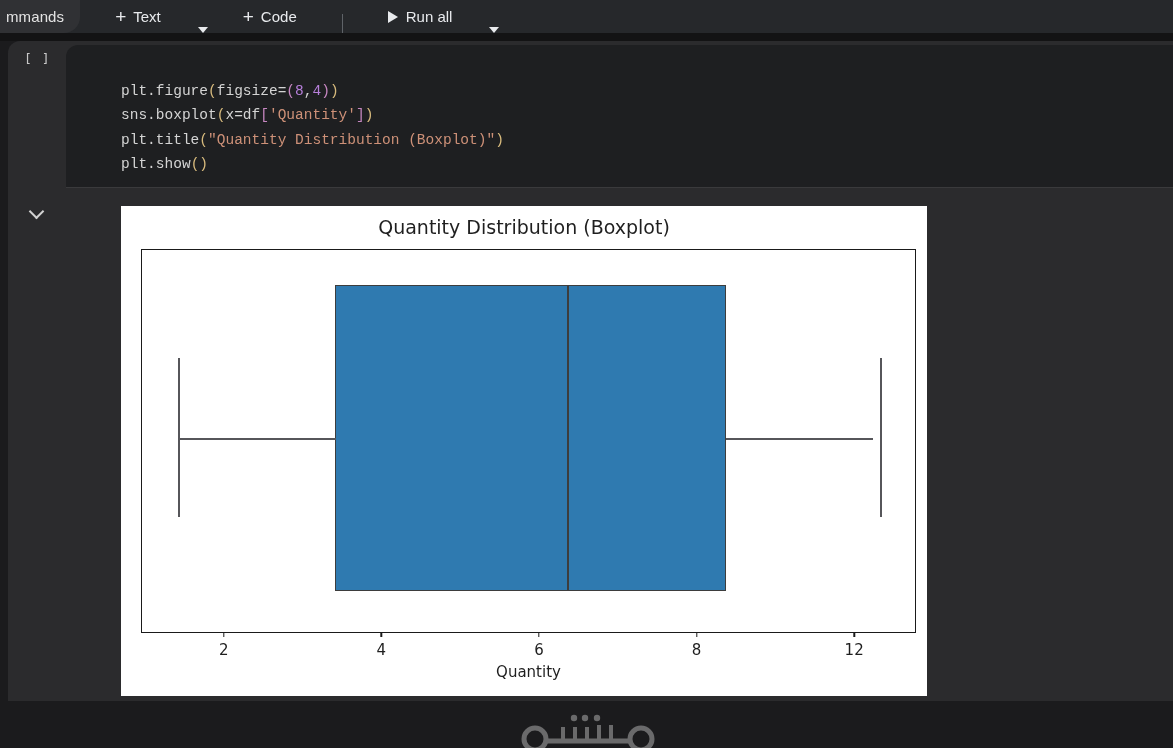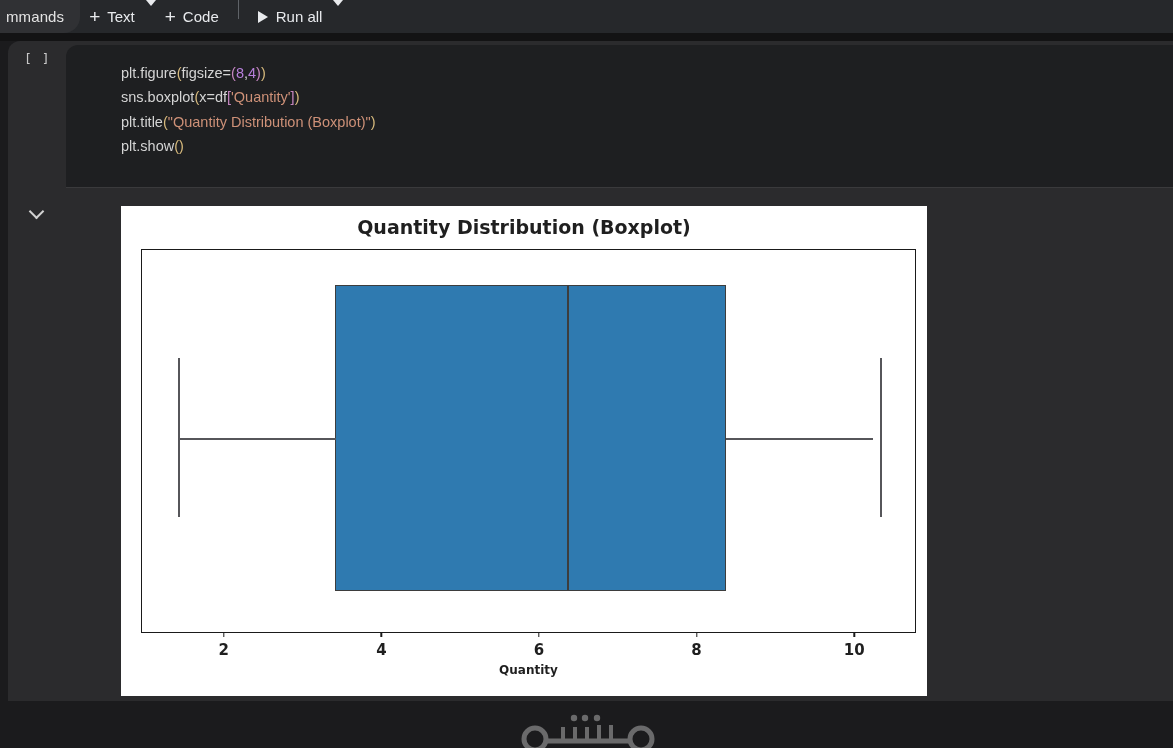--- a/index.html
+++ b/index.html
@@ -7,22 +7,23 @@
     width: 1173px; height: 748px;
     background: #1b1b1d;
     font-family: "Liberation Sans", sans-serif;
     overflow: hidden;
   }
 
   
   #toolbar {
     position: absolute; left: 0; top: 0; width: 1173px; height: 33px;
     background: #26282b;
-    display: flex; align-items: flex-start;
+    display: flex; align-items: flex-end;
     color: #e8eaed;
+    gap: 26px;
   }
   #cmd-pill {
     height: 33px; display: flex; align-items: center;
     padding: 0 16px 0 6px;
     background: #303134;
     border-bottom-right-radius: 16px;
     border-top-right-radius: 0;
     font-size: 15px; color: #e3e3e3; letter-spacing: .1px;
   }
   .tb-btn {
@@ -86,22 +87,22 @@
     transform: rotate(45deg);
   }
 
   #editor {
     position: absolute; left: 58px; top: 4px;
     width: 1107px; height: 142px;
     background: #1e1f21;
     border-top-left-radius: 12px;
   }
   #code {
-    position: absolute; left: 55px; top: 16px;
-    font-family: Liberation Sans, sans-serif;
+    position: absolute; left: 55px; top: 34px;
+    font-family: Liberation Mono, monospace;
     font-size: 14.5px; line-height: 24.3px;
     white-space: pre; color: #d4d4d4;
   }
   .tok-plain  { color: #d4d4d4; }
   .tok-paren  { color: #d7ba7d; }
   .tok-paren2 { color: #c586c0; }
   .tok-num    { color: #b77fdb; }
   .tok-str    { color: #ce9178; }
 
   #out-area {
@@ -109,21 +110,20 @@
     width: 1107px; height: 514px;
     background: #2b2b2d;
     border-top: 1px solid #3a3a3c;
   }
 
   
   #figure {
     position: absolute; left: 55px; top: 18px;
     width: 806px; height: 490px;
     background: #ffffff;
-    font-weight: bold;
   }
   #fig-title {
     position: absolute; left: 0; top: 10px; width: 806px;
     text-align: center;
     font-family: "DejaVu Sans", sans-serif;
     font-size: 19px; color: #1f1f1f;
   }
   #axes {
     position: absolute; left: 20px; top: 43px;
     width: 775px; height: 384px;
@@ -169,21 +169,21 @@
     position: absolute; top: calc(100% + 9px);
     font-family: "DejaVu Sans", sans-serif;
     font-size: 15px; color: #1f1f1f;
     transform: translateX(-50%);
     white-space: nowrap;
   }
   #xlabel {
     position: absolute; left: 20px; top: 457px; width: 775px;
     text-align: center;
     font-family: "DejaVu Sans", sans-serif;
-    font-size: 12px; color: #1f1f1f;
+    font-size: 15px; color: #1f1f1f;
   }
 
   
   #wm {
     position: absolute; left: 487px; top: 672px;
     width: 205px; height: 62px;
     pointer-events: none; opacity: .5;
   }
   #wm-mark { position: absolute; left: 26px; top: 0; }
 </style>
@@ -251,21 +251,21 @@
           <div class="xtick" style="left:10.58%"></div>
           <div class="xtick" style="left:30.97%"></div>
           <div class="xtick" style="left:51.35%"></div>
           <div class="xtick" style="left:71.74%"></div>
           <div class="xtick" style="left:92.13%"></div>
 
           <div class="xticklabel" style="left:10.58%">2</div>
           <div class="xticklabel" style="left:30.97%">4</div>
           <div class="xticklabel" style="left:51.35%">6</div>
           <div class="xticklabel" style="left:71.74%">8</div>
-          <div class="xticklabel" style="left:92.13%">10</div>
+          <div class="xticklabel" style="left:92.13%">12</div>
         </div>
 
         <div id="xlabel">Quantity</div>
       </div>
 
     </div>
   </div>
 
   <div id="wm">
     <svg id="wm-mark" width="152" height="40" viewBox="0 0 152 40">

